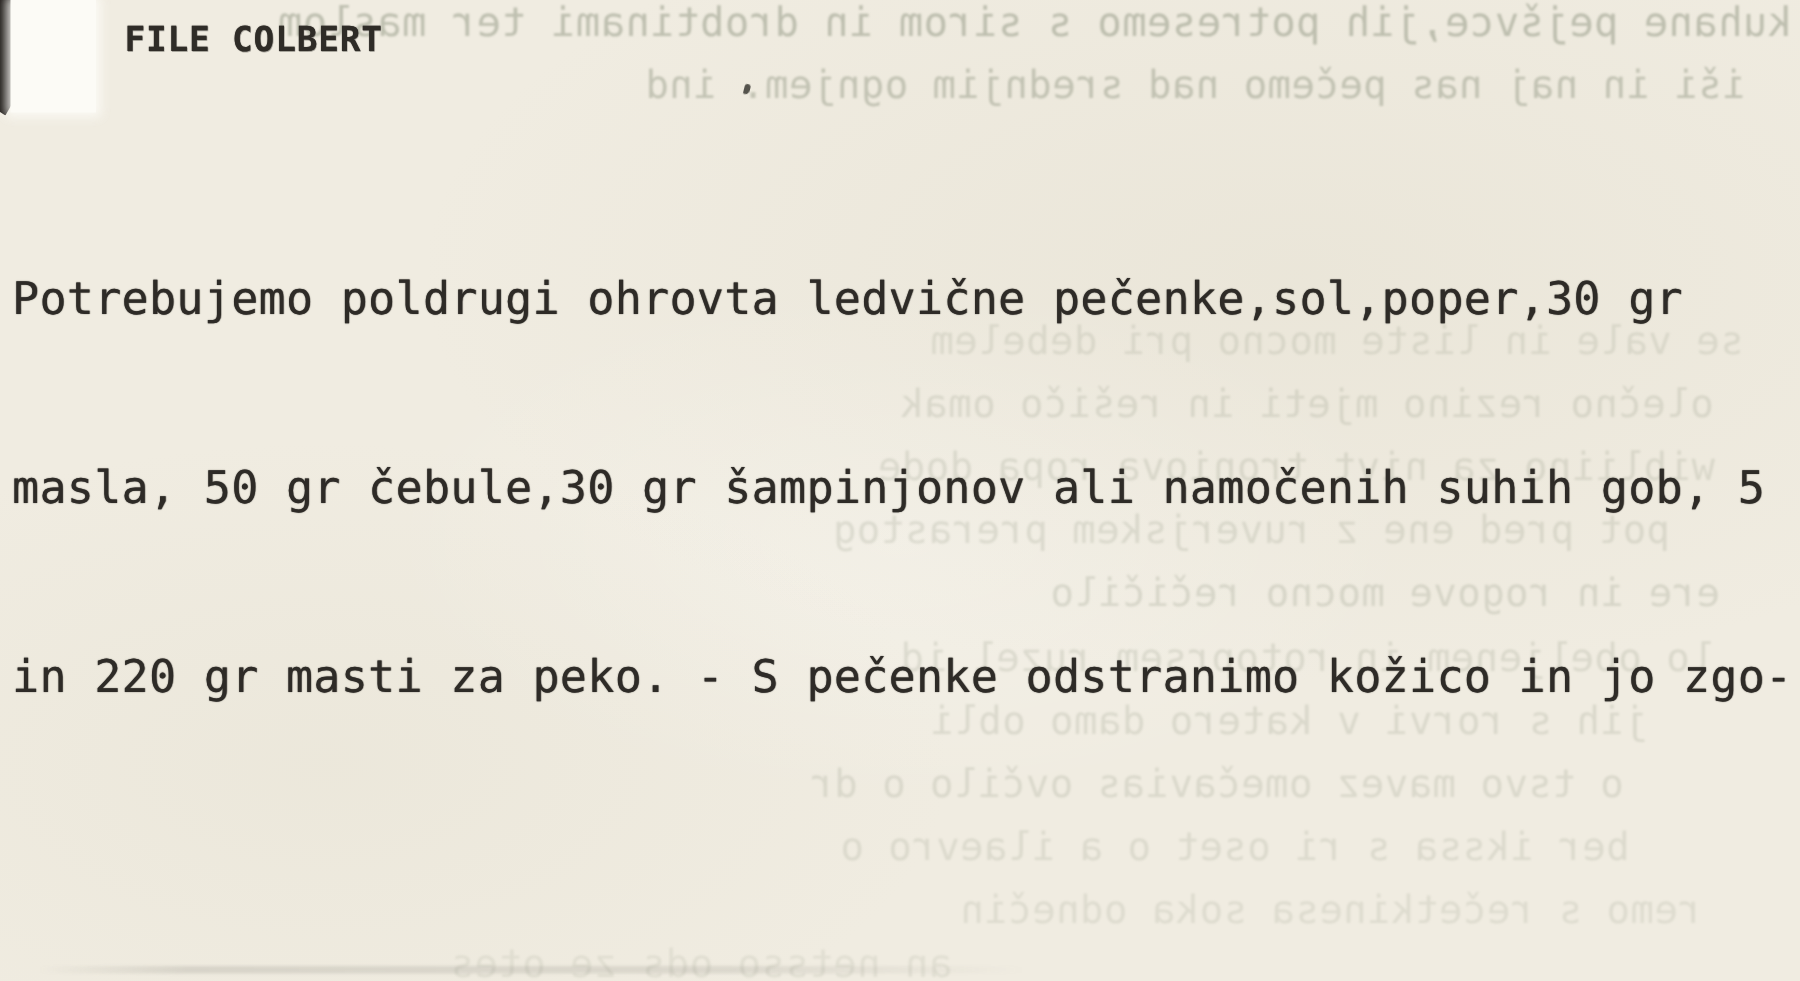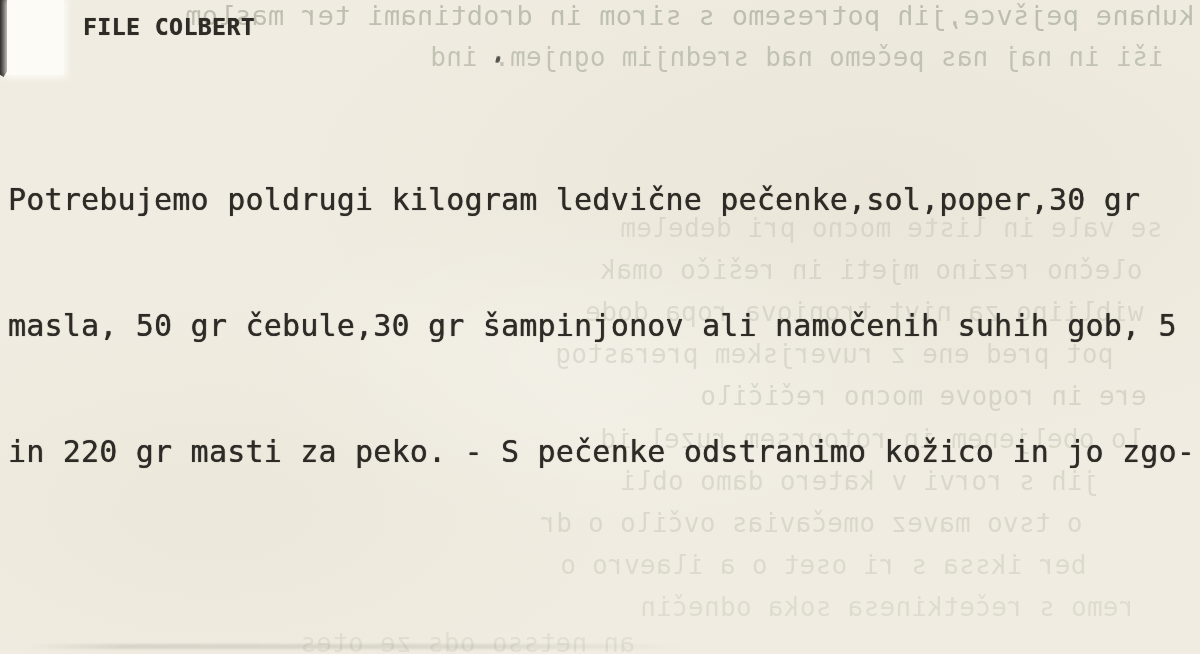--- a/index.html
+++ b/index.html
@@ -96,21 +96,21 @@
       <div class="bleed-line" style="left: 300px; top: 630px; font-size: 26px; opacity: 0.15;">an netsso ods ze otes</div>
     </div>
 
   <div class="edge-strip"></div>
   <div class="white-patch"></div>
   <div class="ink-speck"></div>
 
   <h1 class="title">FILE COLBERT</h1>
 
   <div class="body-text">
-    <div class="line">Potrebujemo poldrugi kilogram ledvične pečenke,sol,poper,30 gr</div>
+    <div class="line">Potrebujemo poldrugi ohrovta ledvične pečenke,sol,poper,30 gr</div>
     <div class="line">masla, 50 gr čebule,30 gr šampinjonov ali namočenih suhih gob, 5</div>
     <div class="line">in 220 gr masti za peko. - S pečenke odstranimo kožico in jo zgo-</div>
     
     
     
     
     
     
     
     

